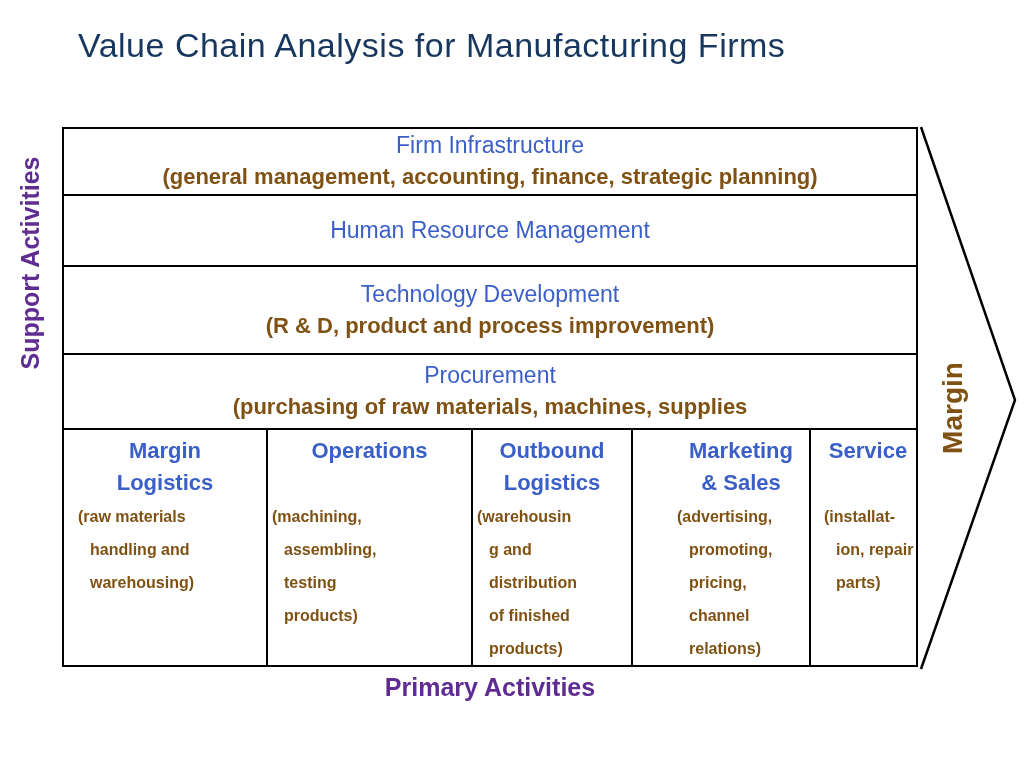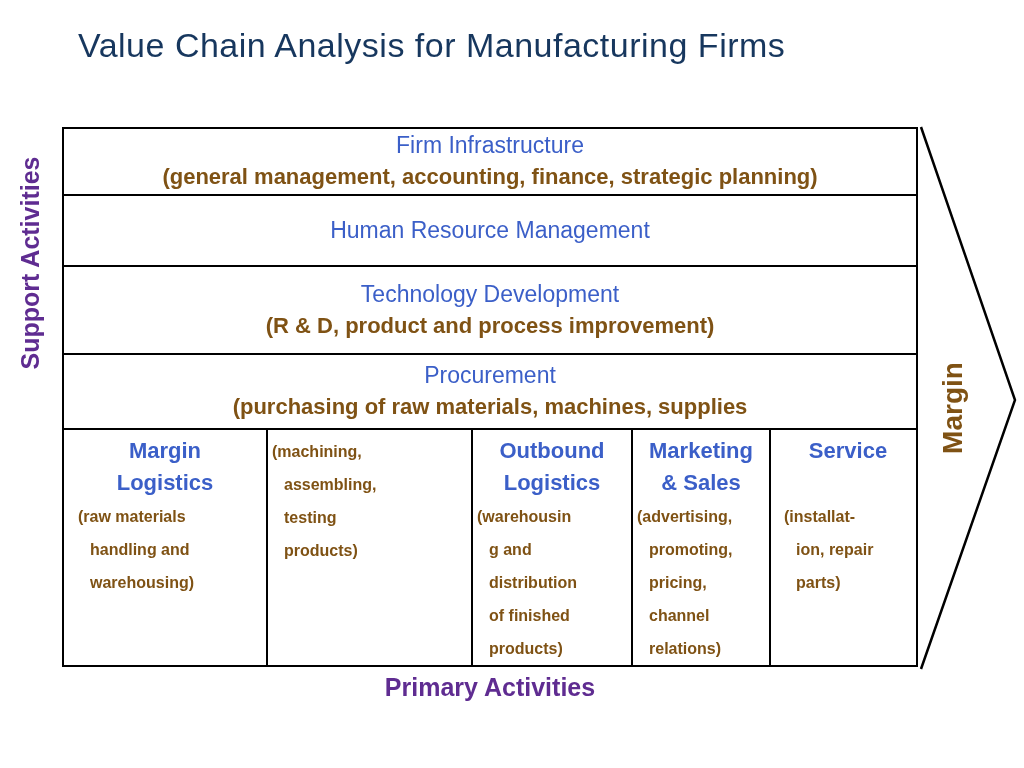--- a/index.html
+++ b/index.html
@@ -61,21 +61,21 @@
   .prow { flex: 1; display: flex; flex-direction: row; }
   .pcol {
     border-right: 2px solid #000000;
     padding-top: 5px;
     overflow: hidden;
   }
   .pcol:last-child { border-right: none; padding-left: 9px; }
   .pcol-1 { width: 204px; }
   .pcol-2 { width: 205px; }
   .pcol-3 { width: 160px; }
-  .pcol-4 { width: 138px; }
+  .pcol-4 { width: 138px; margin-left: 40px; }
   .pcol-5 { flex: 1; }
   .pcol-header {
     color: #3B5FC8; font-size: 22px; font-weight: 700;
     text-align: center; line-height: 32px;
     min-height: 65px;
     white-space: pre-line;
   }
   .pcol-desc {
     color: #7F5214; font-size: 16px; font-weight: 700;
     text-align: left; line-height: 33px;
@@ -147,20 +147,21 @@
 
       <div class="pcol pcol-1">
         <div class="pcol-header">Margin
 Logistics</div>
         <div class="pcol-desc">(raw materials
 handling and
 warehousing)</div>
       </div>
 
       <div class="pcol pcol-2">
+        <div class="pcol-header">Operations</div>
         <div class="pcol-desc">(machining,
 assembling,
 testing
 products)</div>
       </div>
 
       <div class="pcol pcol-3">
         <div class="pcol-header">Outbound
 Logistics</div>
         <div class="pcol-desc">(warehousin

